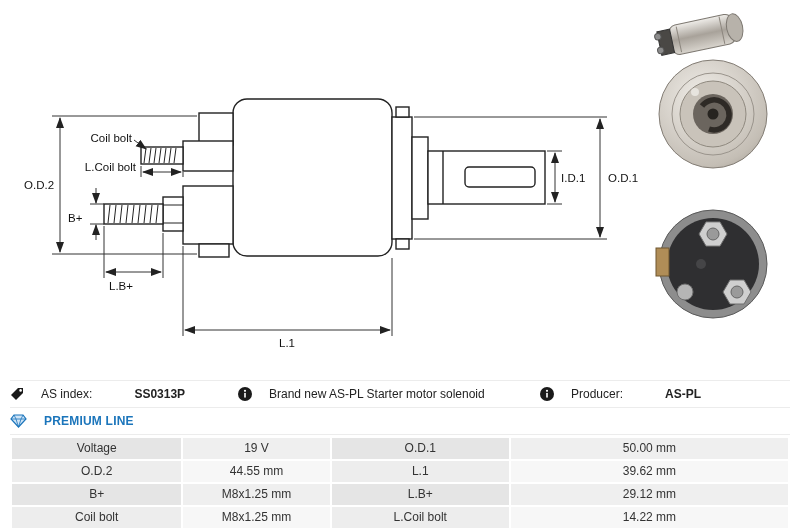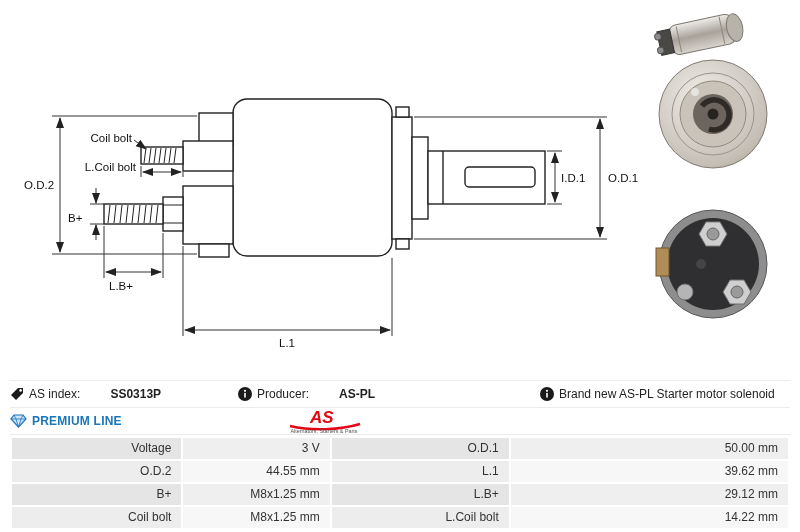--- a/index.html
+++ b/index.html
@@ -4,26 +4,26 @@
 <style>
   html,body{margin:0;padding:0;background:#fff;}
   .page{position:relative;width:800px;height:532px;background:#fff;font-family:"Liberation Sans",sans-serif;overflow:hidden;color:#222;}
   .drawing{position:absolute;left:0;top:0;}
   .photo{position:absolute;}
   #photo1{left:648px;top:4px;}
   #photo2{left:655px;top:56px;}
   #photo3{left:655px;top:206px;}
   .info{position:absolute;left:10px;right:10px;top:380px;border-top:1px solid #ececec;}
   .info-row{display:grid;grid-template-columns:228px 302px 1fr;align-items:center;height:26px;border-bottom:1px solid #ececec;}
-  .info-item{display:flex;align-items:center;gap:5px;font-size:12px;color:#222;white-space:nowrap;}
+  .info-item{display:flex;align-items:center;gap:17px;font-size:12px;color:#222;white-space:nowrap;}
   .b{font-weight:bold;margin-left:25px;}
   .premium{color:#1b75bb;font-weight:bold;letter-spacing:.2px;}
   .logo-wrap{margin-left:46px;display:flex;align-items:center;}
   table.specs{position:absolute;left:10px;top:436px;width:780px;border-collapse:separate;border-spacing:2px;font-size:12px;color:#333;table-layout:fixed;}
-  .specs td{padding:3px 10px;text-align:right;height:15px;line-height:15px;overflow:hidden;}
+  .specs td{padding:3px 10px;text-align:center;height:15px;line-height:15px;overflow:hidden;}
   .specs tr:nth-child(odd) td.lab{background:#e5e5e5;}
   .specs tr:nth-child(odd) td.val{background:#efefef;}
   .specs tr:nth-child(even) td.lab{background:#ededed;}
   .specs tr:nth-child(even) td.val{background:#f7f7f7;}
   svg text{font-family:"Liberation Sans",sans-serif;}
 </style>
 </head>
 <body>
 
 <div class="page">
@@ -180,62 +180,55 @@
         </svg>
         <span>AS index:</span>
         <span class="b">SS0313P</span>
       </div>
       <div class="info-item">
         <svg width="14" height="14" viewBox="0 0 14 14">
           <circle cx="7" cy="7" r="7" fill="#1a1a1a"></circle>
           <circle cx="7" cy="3.8" r="1.1" fill="#fff"></circle>
           <rect x="6.2" y="5.8" width="1.6" height="5" rx="0.8" fill="#fff"></rect>
         </svg>
-        <span>Producer:</span>
-        <span class="b">AS-PL</span>
+        <span>Brand new AS-PL Starter motor solenoid</span>
       </div>
       <div class="info-item">
         <svg width="14" height="14" viewBox="0 0 14 14">
           <circle cx="7" cy="7" r="7" fill="#1a1a1a"></circle>
           <circle cx="7" cy="3.8" r="1.1" fill="#fff"></circle>
           <rect x="6.2" y="5.8" width="1.6" height="5" rx="0.8" fill="#fff"></rect>
         </svg>
-        <span>Brand new AS-PL Starter motor solenoid</span>
+        <span>Producer:</span>
+        <span class="b">AS-PL</span>
       </div>
     </div>
     <div class="info-row">
       <div class="info-item">
         <svg width="17" height="14" viewBox="0 0 17 14">
           <polygon points="4,1 13,1 16,5 8.5,13 1,5" fill="#cfe4f7" stroke="#1b75bb" stroke-width="1.2"></polygon>
           <polyline points="1,5 16,5" stroke="#1b75bb" fill="none" stroke-width="0.8"></polyline>
           <polyline points="4,1 6,5 8.5,13 11,5 13,1" stroke="#1b75bb" fill="none" stroke-width="0.8"></polyline>
         </svg>
         <span class="premium">PREMIUM LINE</span>
-      </div>
-      <div class="logo-wrap">
-        <svg width="80" height="26" viewBox="0 0 80 26">
-          <text x="26" y="15" font-size="17" font-weight="bold" font-style="italic" fill="#e30613">AS</text>
-          <path d="M6,18 C 28,23 56,22 76,16" stroke="#e30613" stroke-width="2.4" fill="none"></path>
-          <text x="40" y="25" font-size="5.4" text-anchor="middle" fill="#555">Alternators, Starters &amp; Parts</text>
-        </svg>
       </div>
     </div>
   </div>
 
   <table class="specs">
     <colgroup>
         <col style="width:22%">
         <col style="width:19%">
         <col style="width:23%">
         <col style="width:36%">
       </colgroup>
     <tbody>
       <tr>
         <td class="lab">Voltage</td>
-        <td class="val">3 V</td>
+        <td class="val">19 V</td>
         <td class="lab">O.D.1</td>
         <td class="val">50.00 mm</td>
       </tr>
       <tr>
         <td class="lab">O.D.2</td>
         <td class="val">44.55 mm</td>
         <td class="lab">L.1</td>
         <td class="val">39.62 mm</td>
       </tr>
       <tr>

